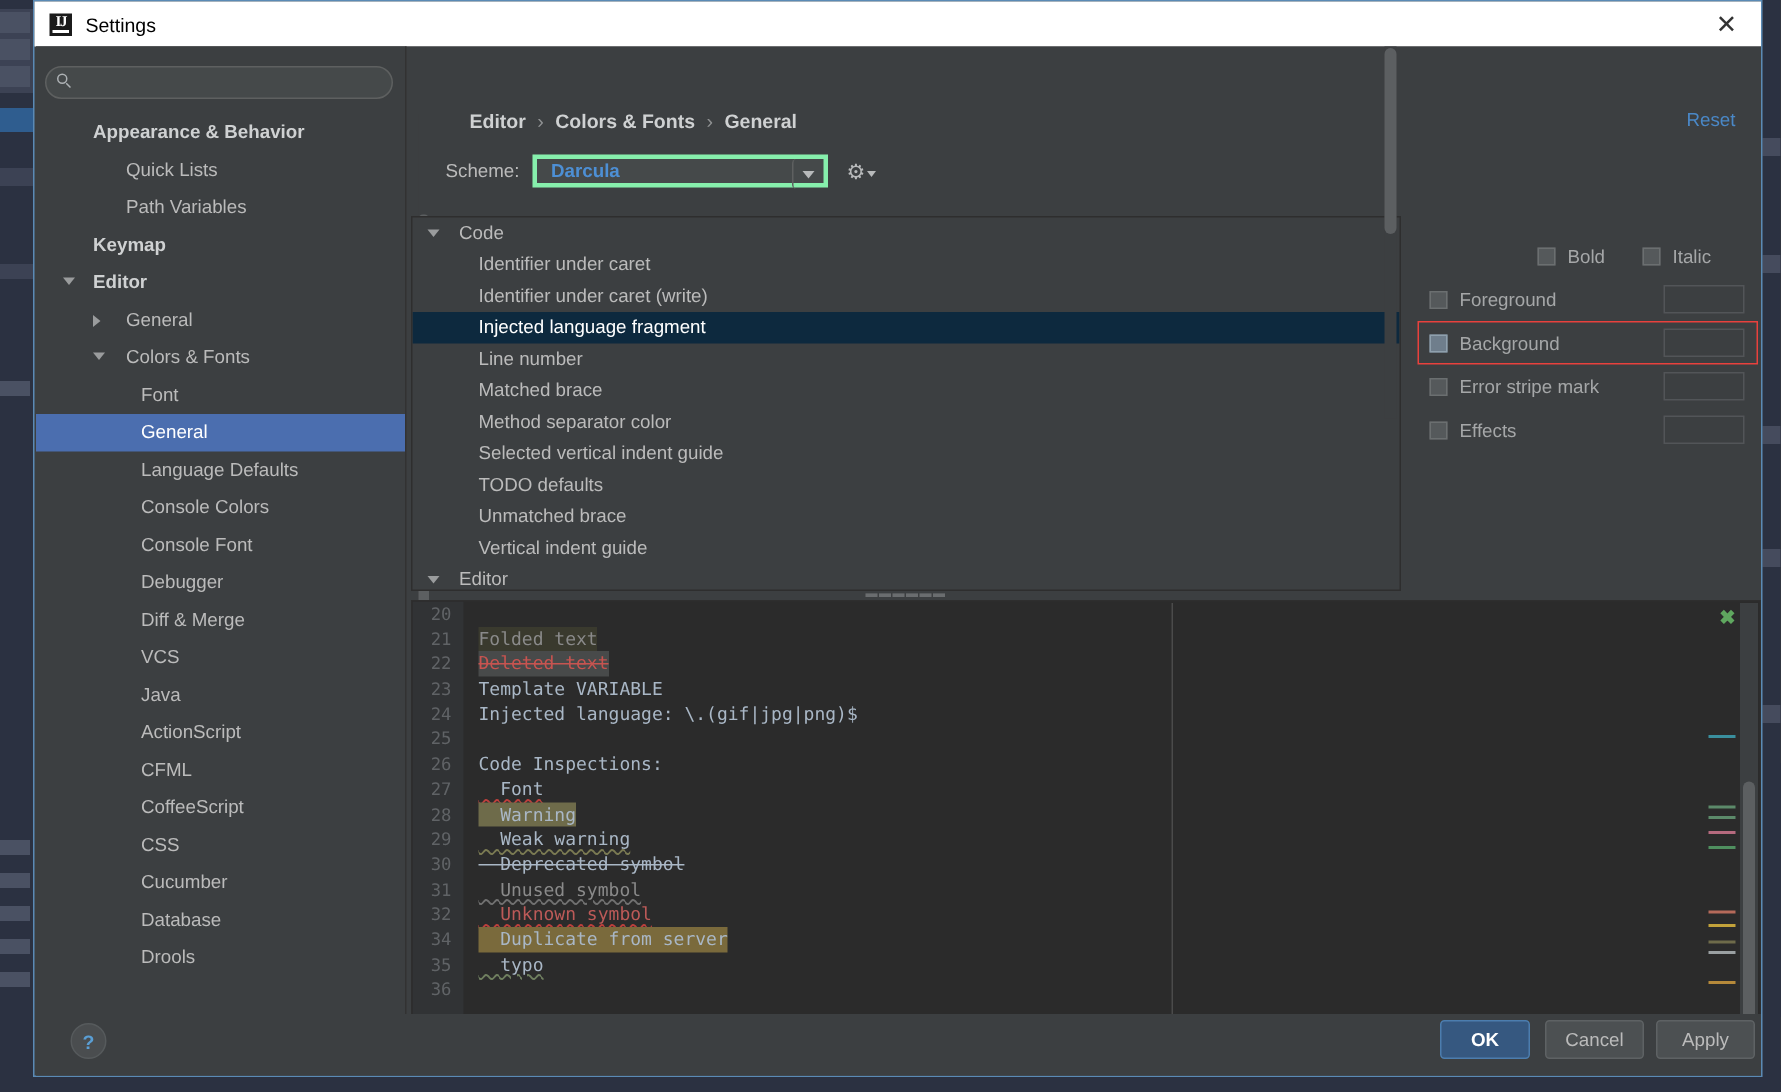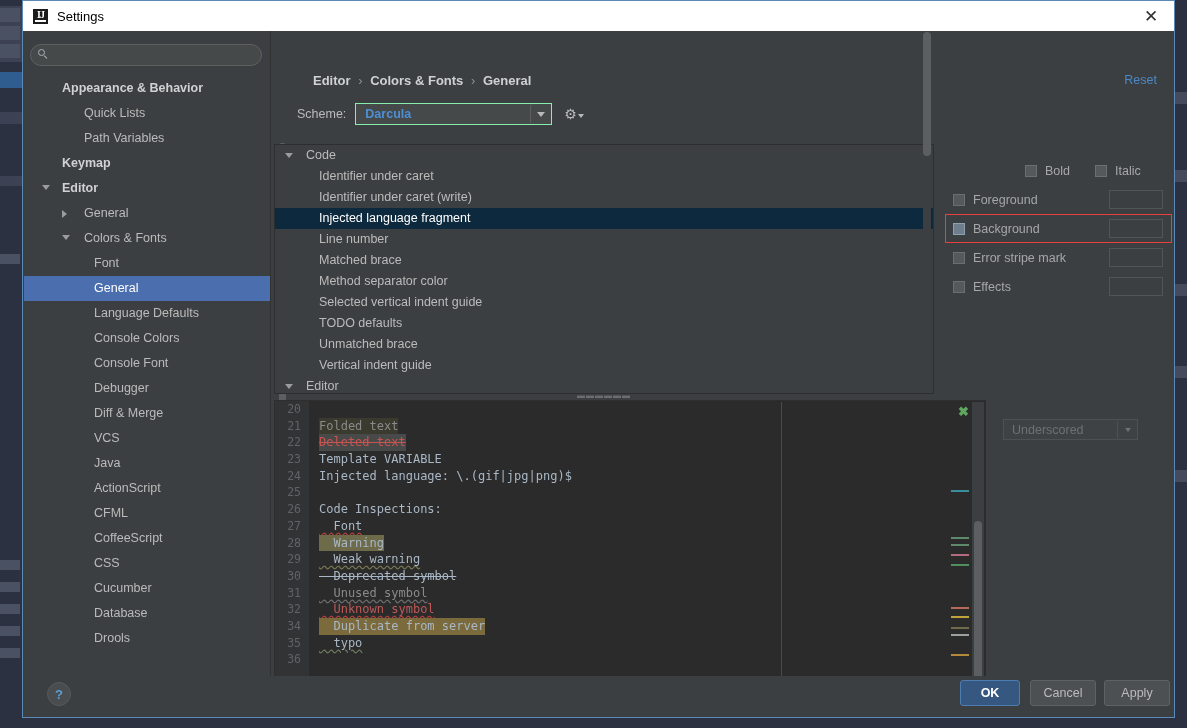--- a/index.html
+++ b/index.html
@@ -110,21 +110,21 @@
     position:absolute;left:42px;top:42px;font-size:13px;font-weight:bold;color:#cfd1d2;white-space:nowrap;
   }
   .breadcrumb .sep{color:#8f9192;font-weight:normal;padding:0 4px;}
   .reset{
     position:absolute;right:17px;top:42px;font-size:12.5px;color:#4a88c7;cursor:default;margin-left:48px;
   }
   .scheme-row{position:absolute;left:26px;top:72px;display:flex;align-items:center;}
   .scheme-lbl{font-size:12.5px;color:#bbbbbb;margin-right:9px;}
   .combo{
     position:relative;width:197px;height:22px;box-sizing:border-box;
-    background:#45494a;border:1px solid #86efac;display:flex;align-items:center;
+    background:#45494a;border:3px solid #86efac;display:flex;align-items:center;
   }
   .combo .val{padding-left:9px;font-size:12.5px;font-weight:bold;color:#4d8fd4;}
   .combo .btn{
     position:absolute;right:0;top:0;width:21px;height:20px;
     border-left:1px solid #5e6060;display:flex;align-items:center;justify-content:center;
   }
   .caret-down{width:0;height:0;border-top:5px solid #b8babb;border-left:4px solid transparent;border-right:4px solid transparent;}
   .gear{
     position:relative;margin-left:12px;width:16px;height:16px;display:flex;align-items:center;
   }
@@ -179,21 +179,21 @@
 
   
   .splitter{
     position:absolute;left:3px;top:361px;width:660px;height:8px;
     display:flex;align-items:center;justify-content:center;
   }
   .splitter .dots{font-size:8px;color:#6a6d6f;letter-spacing:1px;line-height:1;}
 
   
   .preview{
-    position:absolute;left:3px;top:369px;width:712px;height:286px;
+    position:absolute;left:3px;top:369px;width:900px;height:286px;
     background:#2b2b2b;border:1px solid #2e2e2e;box-sizing:border-box;overflow:hidden;
   }
   .gutter{
     position:absolute;left:0;top:0;width:34px;height:284px;background:#313335;
   }
   .code{
     position:absolute;left:34px;top:0;right:0;bottom:0;
     font-family:"DejaVu Sans Mono","Liberation Mono",monospace;font-size:12px;
   }
   .cline{position:relative;height:16.7px;line-height:16.7px;white-space:pre;}

